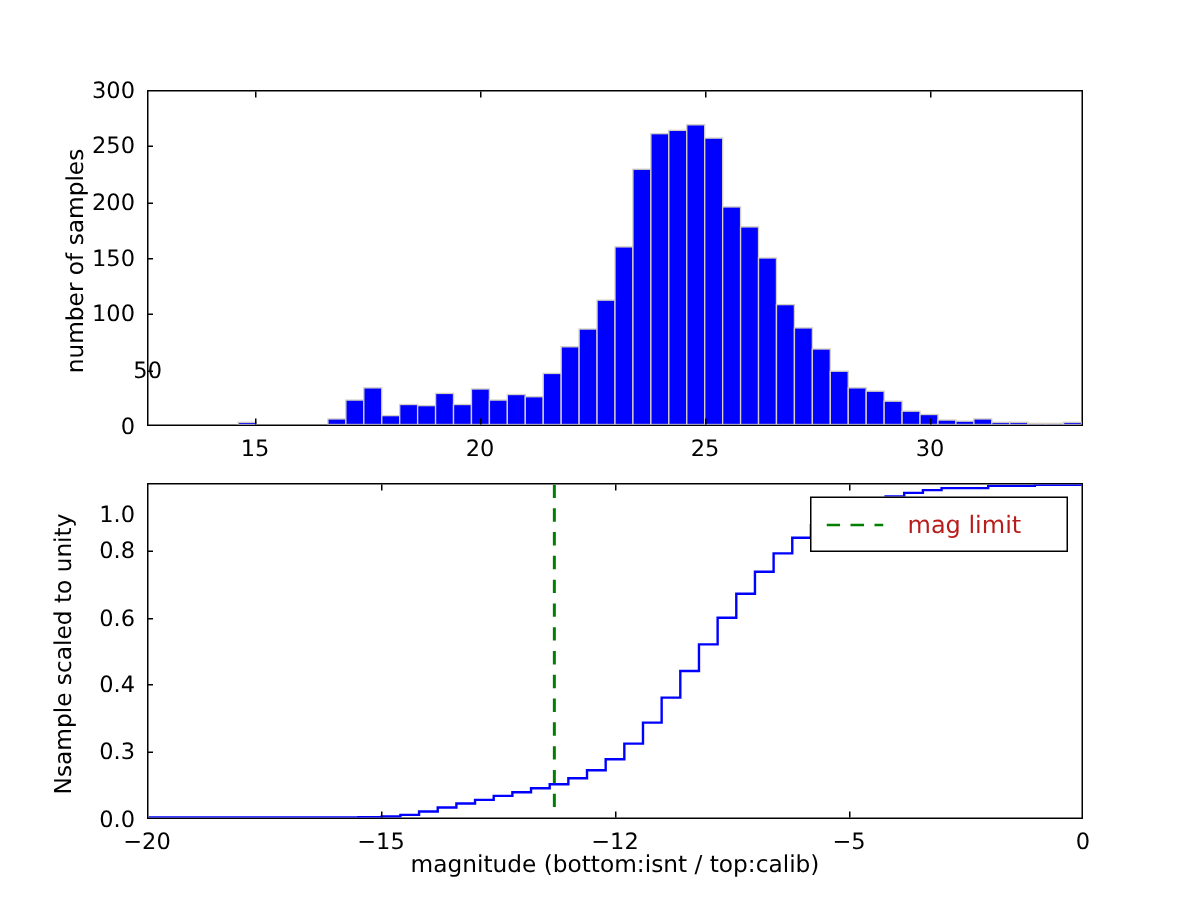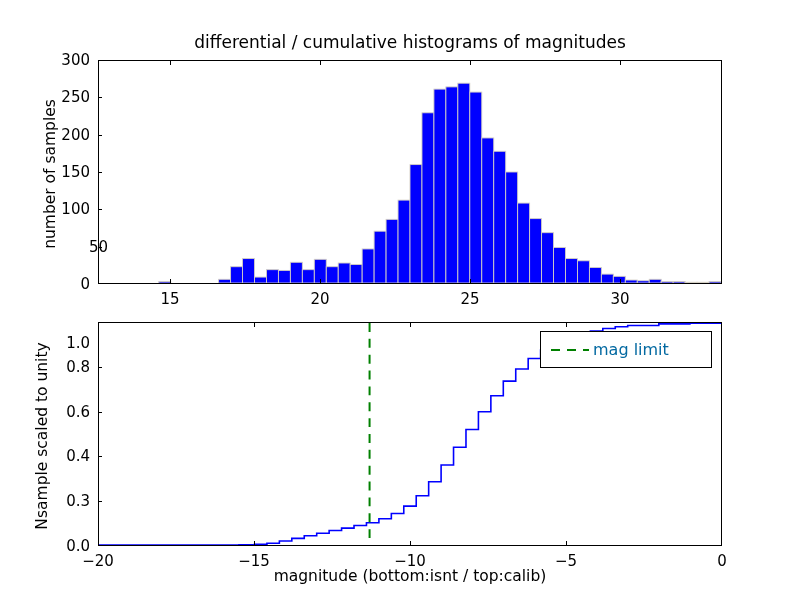--- a/index.html
+++ b/index.html
@@ -128,32 +128,31 @@
     display: flex;
     align-items: center;
     padding-left: 10px;
   }
   #legend-swatch {
     width: 38px;
     height: 2px;
     flex: none;
   }
   #legend-label {
-    margin-left: 4px;
+    margin-left: 16px;
     font-size: 16px;
-    color: #0369a1;
+    color: #b91c1c;
     white-space: nowrap;
   }
 </style>
 </head>
 <body>
 
 <div id="figure">
 
-  <div id="chart-title">differential / cumulative histograms of magnitudes</div>
 
   <div class="axes-frame" id="top-axes">
     <svg class="plot-svg" id="top-svg" viewBox="0 0 624 224" preserveAspectRatio="none">
         <g>
           <rect x="60.00" y="222.51" width="12.00" height="1.49" fill="#0000ff" stroke="#d4cfc4" stroke-width="0.9"></rect>
           <rect x="120.00" y="220.27" width="12.00" height="3.73" fill="#0000ff" stroke="#d4cfc4" stroke-width="0.9"></rect>
           <rect x="132.00" y="207.57" width="12.00" height="16.43" fill="#0000ff" stroke="#d4cfc4" stroke-width="0.9"></rect>
           <rect x="144.00" y="199.36" width="12.00" height="24.64" fill="#0000ff" stroke="#d4cfc4" stroke-width="0.9"></rect>
           <rect x="156.00" y="218.03" width="12.00" height="5.97" fill="#0000ff" stroke="#d4cfc4" stroke-width="0.9"></rect>
           <rect x="168.00" y="210.56" width="12.00" height="13.44" fill="#0000ff" stroke="#d4cfc4" stroke-width="0.9"></rect>
@@ -247,21 +246,21 @@
       <div class="tickmark tick-y" style="left: 98px; top: 411.6px;"></div>
       <div class="tick-label ytick" style="left: 52px; top: 366.8px; width: 38px;">0.8</div>
       <div class="tickmark tick-y" style="left: 98px; top: 366.8px;"></div>
       <div class="tick-label ytick" style="left: 52px; top: 322px; width: 38px; margin-top: 21px;">1.0</div>
     </div>
   <div id="bottom-xticks">
       <div class="tick-label xtick" style="left: 98px; top: 552px;">−20</div>
       <div class="tick-label xtick" style="left: 254px; top: 552px;">−15</div>
       <div class="tickmark tick-x" style="left: 254px; top: 541px;"></div>
       <div class="tickmark tick-x" style="left: 254px; top: 323px;"></div>
-      <div class="tick-label xtick" style="left: 410px; top: 552px;">−10</div>
+      <div class="tick-label xtick" style="left: 410px; top: 552px;">−12</div>
       <div class="tickmark tick-x" style="left: 410px; top: 541px;"></div>
       <div class="tickmark tick-x" style="left: 410px; top: 323px;"></div>
       <div class="tick-label xtick" style="left: 566px; top: 552px;">−5</div>
       <div class="tickmark tick-x" style="left: 566px; top: 541px;"></div>
       <div class="tickmark tick-x" style="left: 566px; top: 323px;"></div>
       <div class="tick-label xtick" style="left: 722px; top: 552px;">0</div>
     </div>
 
   <div class="ylabel" id="ylabel-bottom">Nsample scaled to unity</div>
   <div id="xlabel">magnitude (bottom:isnt / top:calib)</div>

